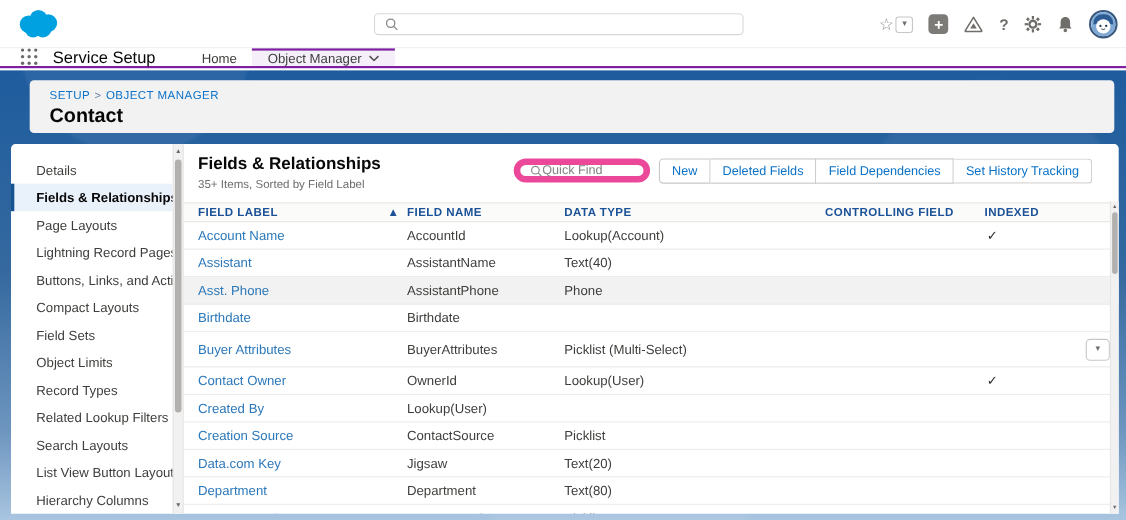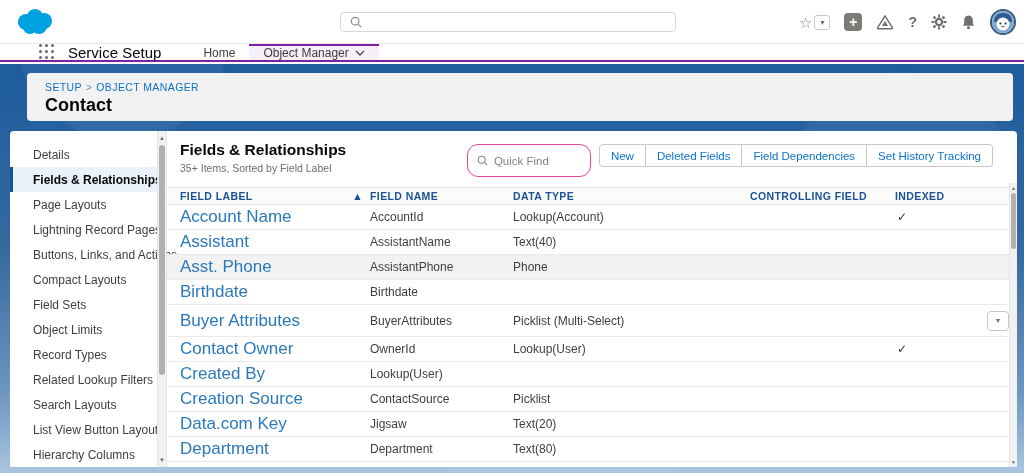--- a/index.html
+++ b/index.html
@@ -26,21 +26,21 @@
     display:flex; align-items:center; justify-content:center; font-size:7px; color:#706e6b; background:#fff; }
   .plus-box { width:18px; height:18px; background:#7d7b78; border-radius:4px;
     color:#fff; font-size:14px; font-weight:bold; display:flex; align-items:center;
     justify-content:center; line-height:1; }
   .help-q { font-size:14px; font-weight:bold; color:#706e6b; }
   .avatar { width:26px; height:26px; border-radius:50%; overflow:hidden; border:2px solid #39597e; }
 
   
   .navbar { position:absolute; left:0; top:44px; width:1024px; height:18px;
     background:#fff; border-bottom:2px solid #7d1fa0; z-index:5;
-    display:flex; align-items:stretch;padding-left:20px; }
+    display:flex; align-items:stretch; }
   .waffle { width:18px; height:18px; margin:0 0 0 18px; align-self:center;
     display:grid; grid-template-columns:repeat(3,4px); grid-template-rows:repeat(3,4px);
     gap:2px; justify-content:center; align-content:center; }
   .waffle i { width:3px; height:3px; border-radius:50%; background:#6b6967; }
   .app-name { font-size:15px; color:#080707; margin:0 28px 0 12px;
     display:flex; align-items:center; white-space:nowrap; }
   .tab { font-size:12px; color:#3e3e3c; padding:0 14px; display:flex;
     align-items:center; gap:6px; cursor:pointer; border-top:2px solid transparent; }
   .tab.active { background:#f5effa; border-top:2px solid #7d1fa0; color:#3e3e3c; }
 
@@ -80,22 +80,22 @@
   .vscroll .arr.up { top:2px; } .vscroll .arr.dn { bottom:2px; }
   .vscroll .thumb { position:absolute; left:1px; width:6px; background:#b3b1af; border-radius:3px; }
   .side-scroll .thumb { top:14px; height:230px; }
 
   
   .content { flex:1; position:relative; min-width:0; }
   .content-head { display:flex; align-items:flex-start; padding:10px 12px 4px 13px; }
   .head-titles { margin-right:auto; }
   .list-title { font-size:15.5px; font-weight:bold; color:#080707; }
   .list-sub { font-size:10.5px; color:#706e6b; margin-top:3px; }
-  .quick-find { width:124px; height:33px; border:1px solid #ec4899; border-radius:11px;
-    display:flex; align-items:center; gap:6px; padding-left:9px; margin:3px 8px 0 0;
+  .quick-find { width:124px; height:22px; border:6px solid #ec4899; border-radius:11px;
+    display:flex; align-items:center; gap:0; padding-left:9px; margin:3px 8px 0 0;
     background:#fff; }
   .quick-find input { border:none; outline:none; width:85px; font-size:11.5px;
     font-family:inherit; color:#514f4d; background:transparent; }
   .quick-find input::placeholder { color:#848382; }
   .btn-group { display:flex; margin:3px 12px 0 0; }
   .btn-group button { height:23px; padding:4px 11px; font-size:11.5px; color:#0b72c7;
     background:#fff; border:1px solid #c9c7c5; border-left-width:0; cursor:pointer;
     font-family:inherit; white-space:nowrap; }
   .btn-group button:first-child { border-left-width:1px; border-radius:4px 0 0 4px; }
   .btn-group button:last-child { border-radius:0 4px 4px 0; }
@@ -105,21 +105,21 @@
   .tgrid { display:grid; grid-template-columns:190px 143px 237px 145px 1fr;
     padding-left:13px; align-items:center; }
   .thead { height:18px; background:#fbfbfa; border-top:1px solid #e8e7e6;
     border-bottom:1px solid #e8e7e6; }
   .thead span { font-size:10.5px; font-weight:bold; color:#1b5297; letter-spacing:0.4px; }
   .th-first { display:flex; align-items:center; justify-content:space-between; padding-right:7px; }
   .sort-arrow { font-size:7px; color:#514f4d; }
   .trow { height:25px; border-bottom:1px solid #ecebea; position:relative; }
   .trow.tall { height:32px; }
   .trow.highlight { background:#f3f2f2; }
-  .c-label { font-size:17px; color:#2b78ba; text-decoration:none; cursor:pointer;
+  .c-label { font-size:12px; color:#2b78ba; text-decoration:none; cursor:pointer;
     white-space:nowrap; overflow:hidden; }
   .c-name, .c-type, .c-ctrl { font-size:12px; color:#3e3e3c; white-space:nowrap; }
   .c-idx { font-size:12px; color:#2e2e2e; padding-left:2px; }
   .row-menu { position:absolute; right:8px; top:50%; transform:translateY(-50%);
     width:22px; height:20px; border:1px solid #c9c7c5; border-radius:4px; background:#fff;
     color:#706e6b; font-size:7px; cursor:pointer; display:none; align-items:center;
     justify-content:center; }
   .trow.has-menu .row-menu { display:flex; }
 
   .content-scroll { position:absolute; right:0; top:52px; bottom:0; width:8px;

